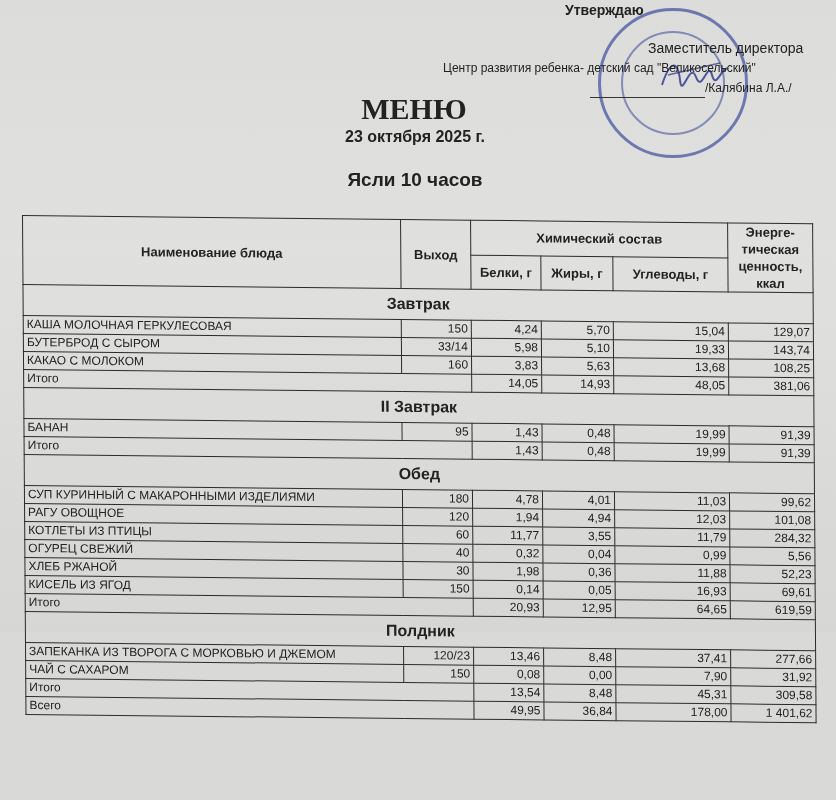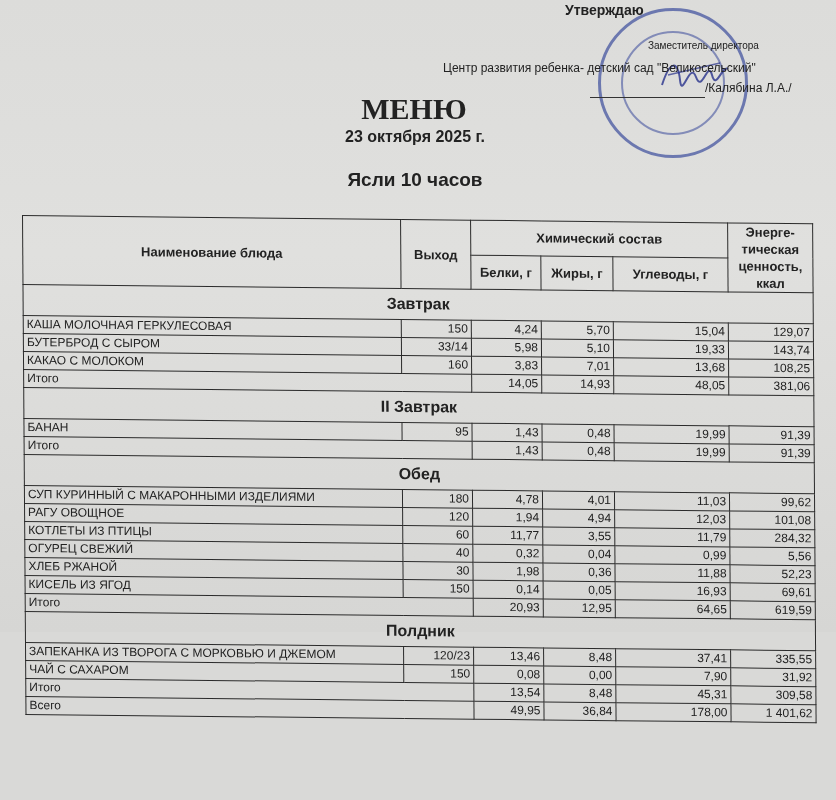--- a/index.html
+++ b/index.html
@@ -8,21 +8,21 @@
     background: #d9d9d7;
     font-family: "Liberation Sans", sans-serif;
     color: #222;
     position: relative;
   }
   .paper {
     position: absolute; left: 0; top: 0; width: 836px; height: 632px;
     background: linear-gradient(180deg, #dcdcda 0%, #e0e0de 40%, #d6d6d4 100%);
   }
   .approve-title { position: absolute; left: 565px; top: 2px; font-weight: bold; font-size: 14px; }
-  .approve-pos { position: absolute; left: 648px; top: 40px; font-size: 10px; }
+  .approve-pos { position: absolute; left: 648px; top: 40px; font-size: 14px; }
   .approve-org { position: absolute; left: 443px; top: 61px; font-size: 12px; }
   .approve-name { position: absolute; left: 705px; top: 81px; font-size: 12px; }
   .sign-line { position: absolute; left: 590px; top: 97px; width: 115px; border-top: 1px solid #333; }
   .stamp {
     position: absolute; left: 598px; top: 8px; width: 150px; height: 150px;
     border-radius: 50%; border: 3px solid rgba(70,85,160,0.75);
     box-sizing: border-box;
   }
   .stamp::after {
     content: ""; position: absolute; left: 20px; top: 20px; right: 20px; bottom: 20px;
@@ -115,21 +115,21 @@
           <td class="num">33/14</td>
           <td class="num">5,98</td>
           <td class="num">5,10</td>
           <td class="num">19,33</td>
           <td class="num">143,74</td>
         </tr>
         <tr class="row">
           <td class="name">КАКАО С МОЛОКОМ</td>
           <td class="num">160</td>
           <td class="num">3,83</td>
-          <td class="num">7,01</td>
+          <td class="num">5,63</td>
           <td class="num">13,68</td>
           <td class="num">108,25</td>
         </tr>
         <tr class="row total">
           <td class="name">Итого</td>
           <td class="blank"></td>
           <td class="num">14,05</td>
           <td class="num">14,93</td>
           <td class="num">48,05</td>
           <td class="num">381,06</td>
@@ -214,21 +214,21 @@
         </tr>
         <tr class="section">
           <td colspan="6">Полдник</td>
         </tr>
         <tr class="row">
           <td class="name">ЗАПЕКАНКА ИЗ ТВОРОГА С МОРКОВЬЮ И ДЖЕМОМ</td>
           <td class="num">120/23</td>
           <td class="num">13,46</td>
           <td class="num">8,48</td>
           <td class="num">37,41</td>
-          <td class="num">335,55</td>
+          <td class="num">277,66</td>
         </tr>
         <tr class="row">
           <td class="name">ЧАЙ С САХАРОМ</td>
           <td class="num">150</td>
           <td class="num">0,08</td>
           <td class="num">0,00</td>
           <td class="num">7,90</td>
           <td class="num">31,92</td>
         </tr>
         <tr class="row total">

